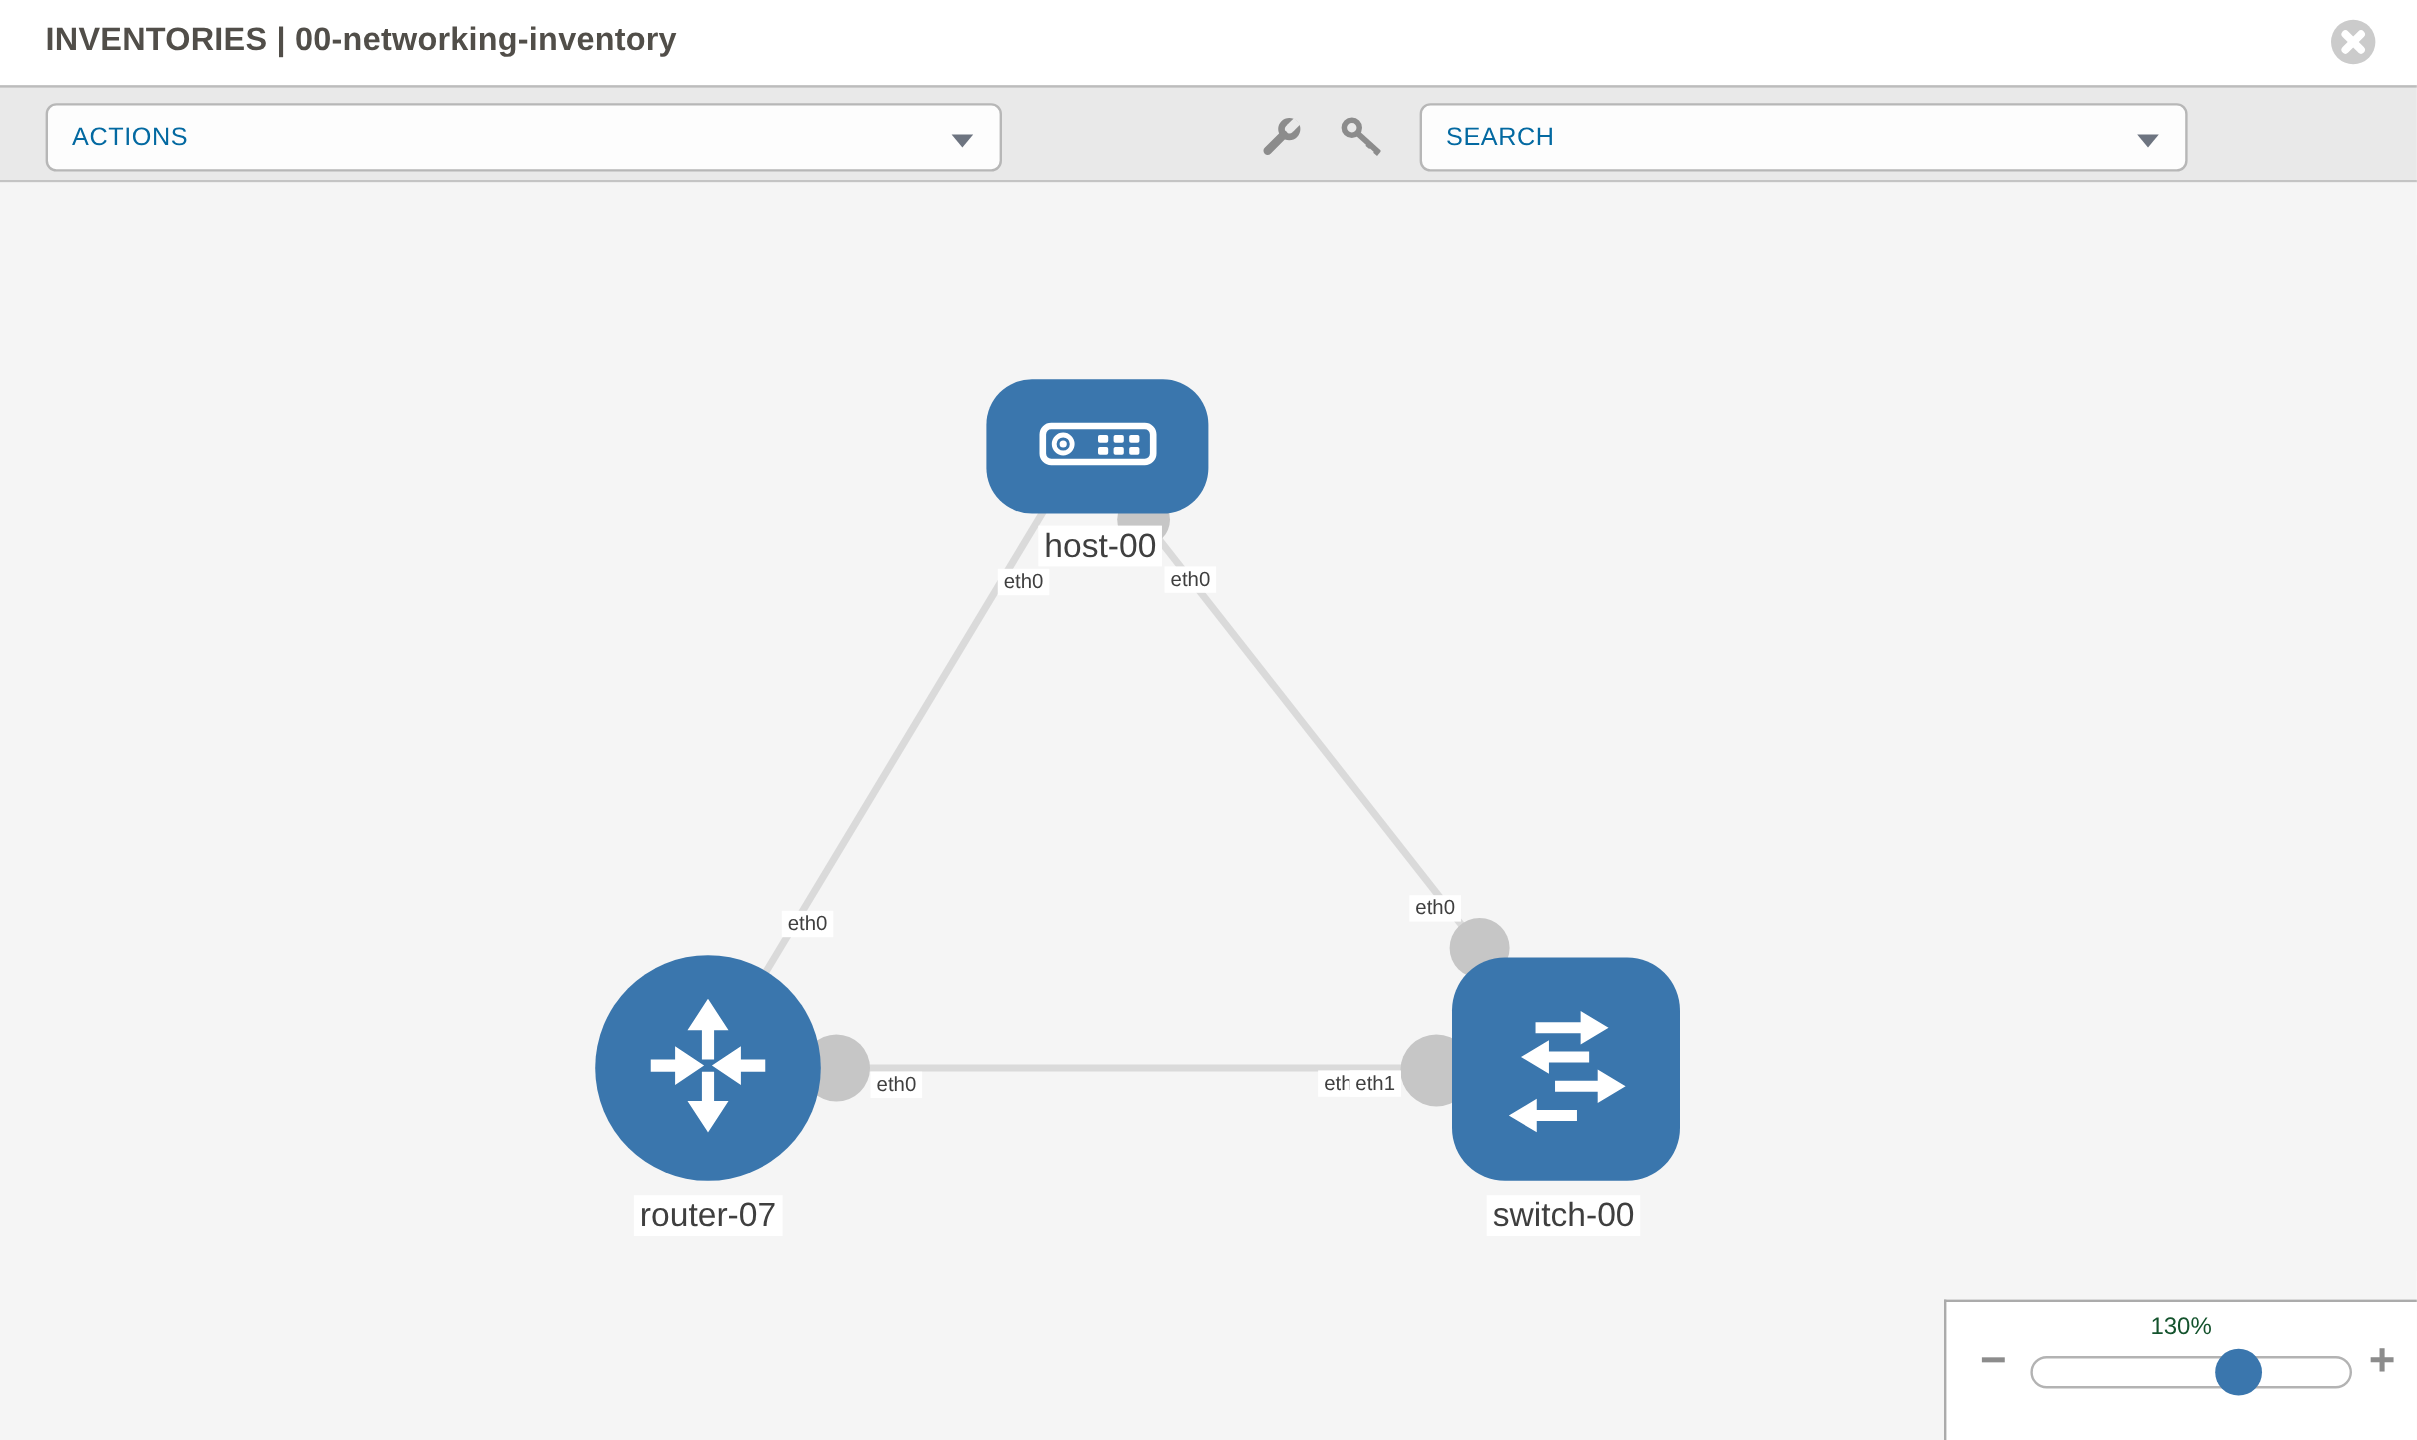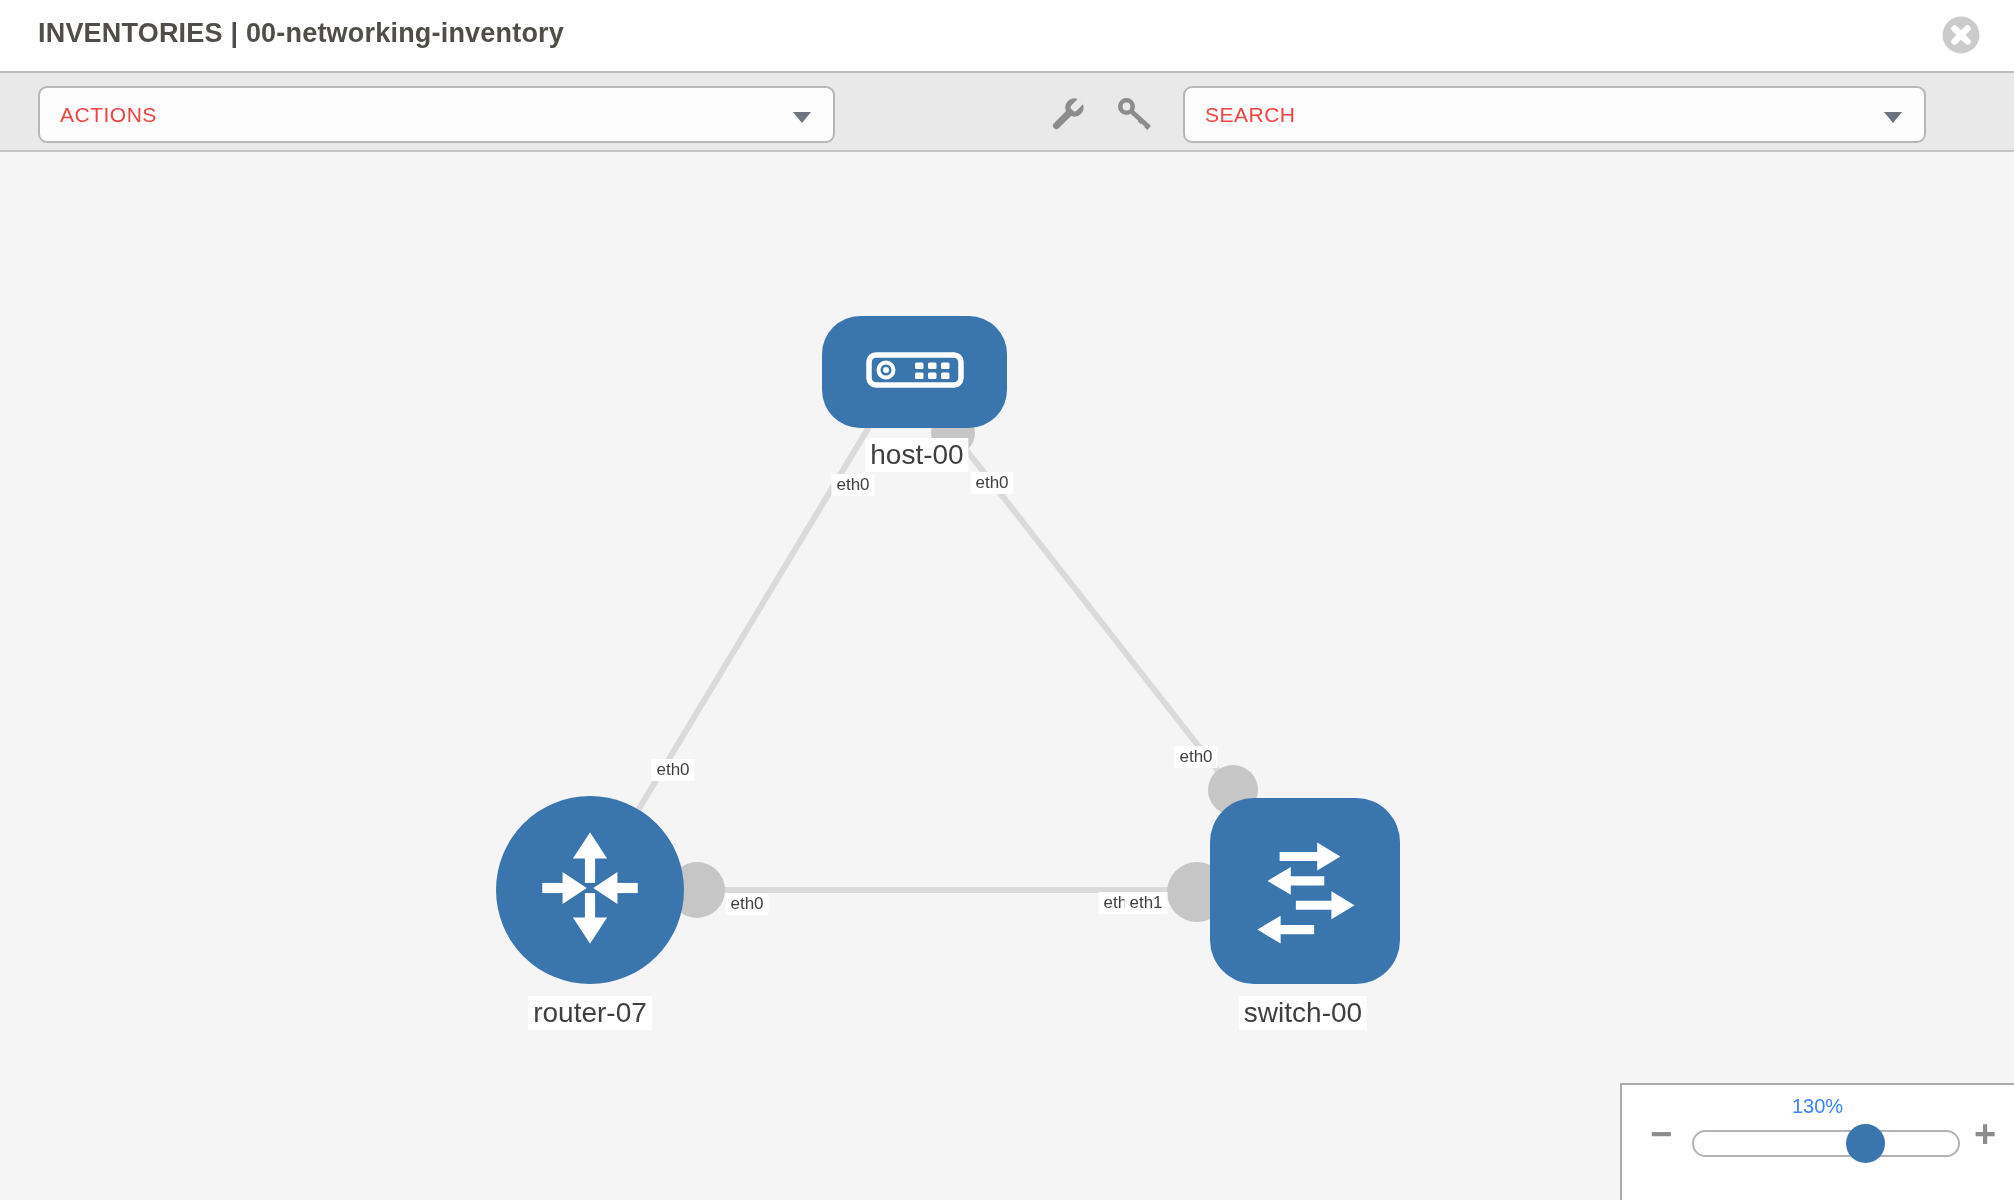--- a/index.html
+++ b/index.html
@@ -30,31 +30,31 @@
   .select-box {
     position: absolute; top: 13px; height: 57px;
     background: #fdfdfd;
     border: 2px solid #b7b7b7;
     border-radius: 9px;
     display: flex; align-items: center;
     padding: 0 20px;
     cursor: pointer;
   }
   .select-box .ph {
-    font-size: 21px; color: #ef4444; letter-spacing: 0.5px;
+    font-size: 21px; color: #0369a1; letter-spacing: 0.5px;
   }
   .caret {
     position: absolute; right: 22px; top: 24px;
     width: 0; height: 0;
     border-left: 9px solid transparent;
     border-right: 9px solid transparent;
     border-top: 11px solid #6d7480;
   }
   .actions-box { left: 38px;  width: 797px; }
-  .search-box  { left: 1183px; width: 743px; }
+  .search-box  { left: 1183px; width: 640px; }
   .tool-icon { position: absolute; top: 22px; width: 40px; height: 40px; cursor: pointer; }
   .wrench-btn { left: 1047px; }
   .key-btn    { left: 1115px; }
   
   .canvas {
     position: absolute; left: 0; top: 152px; width: 2014px; height: 1048px;
     background: #f5f5f5;
   }
   svg.links-layer { position: absolute; left: 0; top: 0; z-index: 1; }
   
@@ -76,21 +76,21 @@
   
   .zoom-panel {
     position: absolute; left: 1620px; top: 1083px; width: 394px; height: 117px;
     background: #ffffff;
     border-left: 2px solid #ababab;
     border-top: 2px solid #ababab;
     z-index: 5;
   }
   .zoom-level {
     position: absolute; left: 170px; top: 10px;
-    font-size: 20px; color: #3b82f6;
+    font-size: 20px; color: #14532d;
   }
   .zoom-minus, .zoom-plus {
     position: absolute; top: 30px;
     font-size: 38px; font-weight: bold; color: #8c8c8c;
     line-height: 38px; cursor: pointer;
   }
   .zoom-minus { left: 28px; }
   .zoom-plus  { left: 352px; }
   .zoom-track {
     position: absolute; left: 70px; top: 45px; width: 268px; height: 27px;

